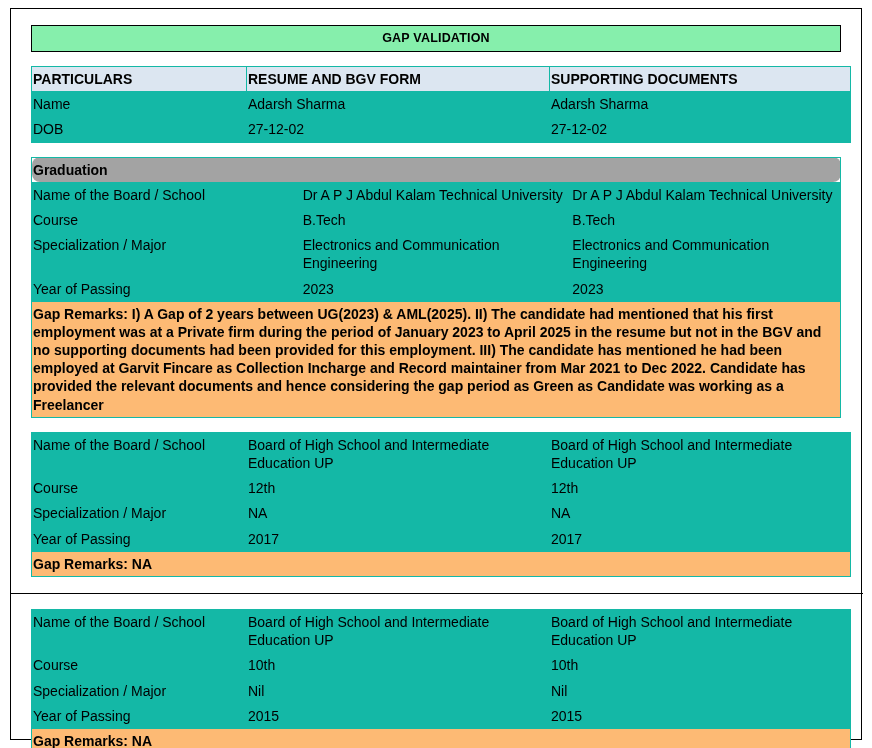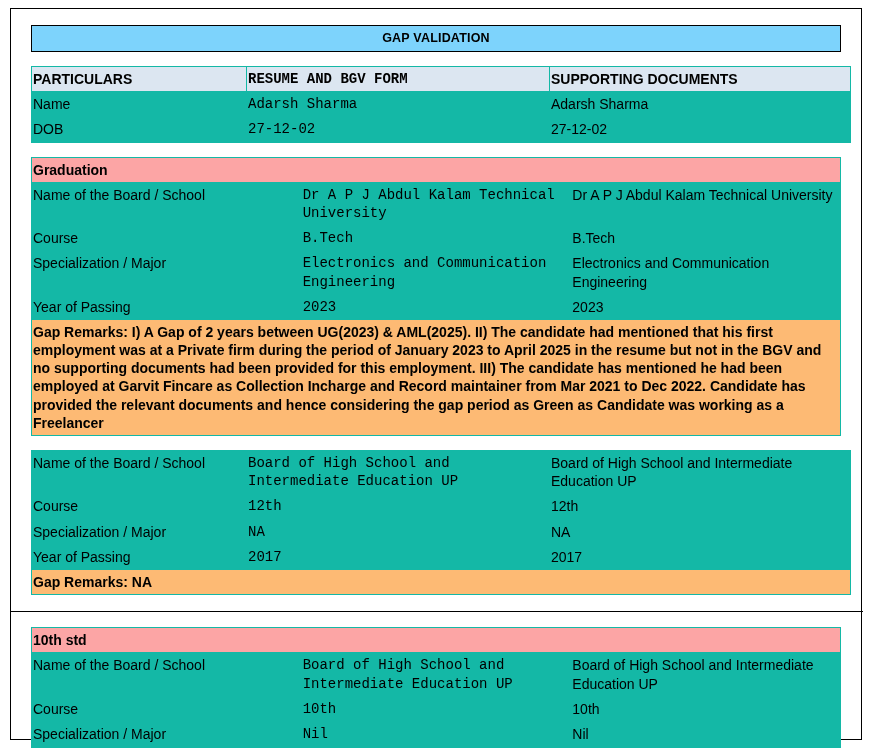--- a/index.html
+++ b/index.html
@@ -25,50 +25,51 @@
     position: absolute;
     left: 10px;
     top: 8px;
     width: 852px;
     height: 732px;
     border: 1px solid #000000;
     box-sizing: border-box;
     padding: 16px 20px 0 20px;
   }
   .doc-title-bar {
-    background: #7dd3fc;
+    background: #86efac;
     border: 1px solid #000000;
     text-align: center;
     font-weight: bold;
     font-size: 12.5px;
     padding: 5px 0 6px 0;
     letter-spacing: 0.2px;
   }
   table.grid {
     border-collapse: collapse;
     width: 100%;
     table-layout: fixed;
   }
   table.grid td {
     border: 1px solid #14b8a6;
     padding: 3px 1px;
     vertical-align: top;
     font-size: 14px;
     line-height: 1.3;
   }
   .col1 { width: 212px; }
-  .col2 { width: 300px; font-family: Liberation Mono, monospace; }
+  .col2 { width: 300px; }
   .col3 { width: 298px; }
   .hdr-row td {
     background: #dce6f1;
     font-weight: bold;
   }
   .section-row td {
-    background: #fca5a5;
-    font-weight: bold;
+    background: #a3a3a3;
+    font-weight: bold;
+    border-radius: 8px;
   }
   .plain td {
     background: #14b8a6;
   }
   .label-cell {
     background: #dce6f1;
   }
   .remarks-cell {
     background: #fdba74;
     font-weight: bold;
@@ -188,23 +189,20 @@
       </table>
 
     <div class="divider-gap"></div>
     <div style="position:relative;height:0;">
       <div class="hr-line" style="left:-20px;width:852px;"></div>
     </div>
     <div class="divider-gap"></div>
 
     <table class="grid">
       <tbody>
-          <tr class="section-row">
-        <td colspan="3">10th std</td>
-      </tr>
       <tr class="plain">
         <td class="col1 tall-cell">Name of the Board / School</td>
         <td class="col2 tall-cell">Board of High School and Intermediate Education UP</td>
         <td class="col3 tall-cell">Board of High School and Intermediate Education UP</td>
       </tr>
       <tr class="plain">
         <td class="col1 label-cell">Course</td>
         <td class="col2">10th</td>
         <td class="col3">10th</td>
       </tr>

